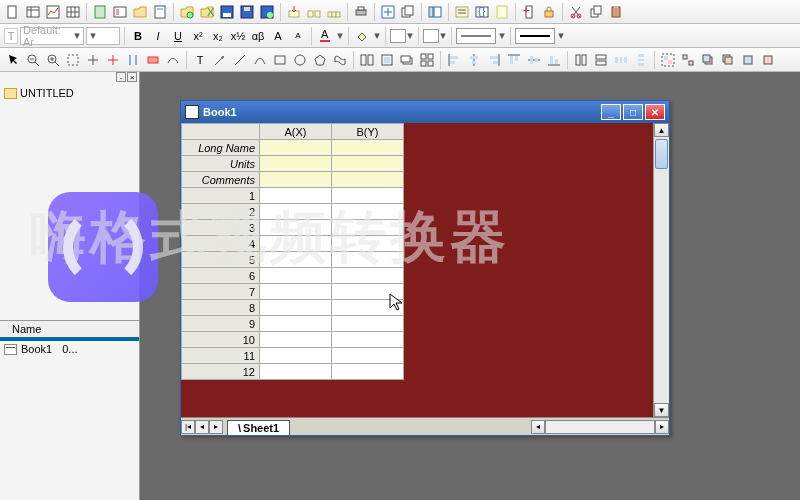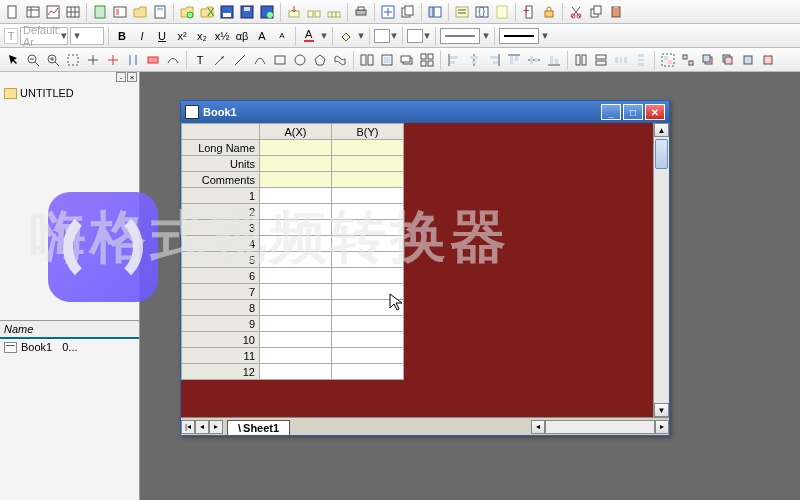--- a/index.html
+++ b/index.html
@@ -3,38 +3,38 @@
 <meta charset="utf-8">
 <style>
 * { box-sizing: border-box; margin: 0; padding: 0; font-family: Tahoma, Arial, sans-serif; font-size: 11px; }
 body { width: 800px; height: 500px; background: #666; overflow: hidden; position: relative; }
 .toolbar { background: linear-gradient(#fdfdfd, #ececec); border-bottom: 1px solid #bbb; display: flex; align-items: center; height: 24px; padding: 0 4px; gap: 2px; }
 .tbtn { width: 18px; height: 18px; border: 1px solid transparent; display: flex; align-items: center; justify-content: center; cursor: pointer; }
 .tbtn svg { width: 14px; height: 14px; }
 .sep { width: 1px; height: 18px; background: #ccc; margin: 0 2px; }
 .fontbox { display: flex; align-items: center; gap: 2px; }
 .fontbox .lbl { width: 14px; height: 16px; border: 1px solid #ccc; display: flex; align-items: center; justify-content: center; background: #fff; color: #999; }
-.fontsel { width: 48px; height: 18px; border: 1px solid #bbb; background: #fff; color: #aaa; padding: 0 2px; display: flex; align-items: center; }
+.fontsel { width: 64px; height: 18px; border: 1px solid #bbb; background: #fff; color: #aaa; padding: 0 2px; display: flex; align-items: center; }
 .sizesel { width: 34px; height: 18px; border: 1px solid #bbb; background: #fff; display: flex; align-items: center; padding: 0 2px; }
 .dd { width: 8px; display: flex; justify-content: center; color: #555; }
 .colorpick { display: flex; align-items: center; }
 .colorpick .sw { width: 16px; height: 14px; border: 1px solid #999; }
 .widthpick { width: 40px; height: 16px; border: 1px solid #999; background: #fff; display: flex; align-items: center; justify-content: center; }
 
 .workspace { position: absolute; top: 72px; left: 0; right: 0; bottom: 0; display: flex; }
 .sidepanel { width: 140px; background: #f4f4f4; border-right: 1px solid #999; display: flex; flex-direction: column; }
 .sidetop { flex: 1; padding: 2px; position: relative; }
 .sidetop .closebar { position: absolute; right: 2px; top: 0; display: flex; gap: 1px; }
 .sidetop .closebar span { width: 10px; height: 10px; border: 1px solid #888; font-size: 8px; display: flex; align-items: center; justify-content: center; background: #eee; cursor: pointer; }
 .tree { margin-top: 12px; }
 .treeitem { display: flex; align-items: center; gap: 3px; padding: 1px 2px; }
 .treeitem.sub { margin-left: 16px; }
 .fico { width: 13px; height: 11px; background: #f7e39c; border: 1px solid #c9a634; }
 .sidebot { height: 180px; border-top: 1px solid #999; }
-.sidebot .hdr { background: #eee; border-bottom: 2px solid #0369a1; padding: 2px 4px; font-style: italic; }
+.sidebot .hdr { background: #eee; border-bottom: 4px solid #0369a1; padding: 2px 12px; }
 .sidebot .row { display: flex; align-items: center; gap: 4px; padding: 2px 4px; }
 .wico { width: 13px; height: 11px; background: #fff; border: 1px solid #888; position: relative; }
 .wico:before { content:''; position: absolute; top:2px; left:1px; right:1px; height:1px; background:#555;}
 
 .canvas { flex: 1; background: #6a6a6a; position: relative; }
 
 .win { position: absolute; left: 40px; top: 28px; width: 490px; height: 336px; background: #d6d2c6; border: 1px solid #2a5fa6; box-shadow: 2px 2px 4px rgba(0,0,0,.3); display: flex; flex-direction: column; }
 .titlebar { height: 22px; background: linear-gradient(#4a7fd8, #2a5fa6); display: flex; align-items: center; padding: 0 4px; color: #fff; font-weight: bold; }
 .titlebar .ticon { width: 14px; height: 14px; background: #fff; border: 1px solid #333; margin-right: 4px; }
 .titlebar .spacer { flex: 1; }
@@ -48,21 +48,21 @@
 .vscroll { width: 16px; background: #e8e8e8; border-left: 1px solid #999; position: relative; }
 .vscroll .arr { height: 14px; border: 1px solid #888; background: linear-gradient(#fafafa,#ddd); display:flex; align-items:center; justify-content:center; font-size:8px; }
 .vscroll .thumb { position: absolute; left:1px; right:1px; top:16px; height:30px; background: linear-gradient(#dbe6f4,#b6cde9); border:1px solid #6b8fbd; border-radius:2px; }
 
 table.sheet { border-collapse: collapse; background: #fff; }
 table.sheet th, table.sheet td { border: 1px solid #aaa; height: 16px; font-size: 11px; padding: 0 4px; text-align: right; }
 table.sheet th { background: #e8e8e0; font-weight: normal; text-align: center; }
 table.sheet .rowhdr { background: #e8e8e0; text-align: right; width: 78px; }
 table.sheet .colh { width: 72px; }
 table.sheet .meta td { background: #fafad2; }
-table.sheet .meta .rowhdr { background: #e8e8e0; }
+table.sheet .meta .rowhdr { background: #e8e8e0; font-style: italic; }
 
 .tabstrip { height: 18px; background: #d6d2c6; border-top: 1px solid #888; display: flex; align-items: center; }
 .tabnav { display: flex; }
 .tabnav span { width: 14px; height: 14px; border: 1px solid #888; background: #eee; display:flex; align-items:center; justify-content:center; font-size:8px; cursor:pointer; }
 .tab { background: #fff; border: 1px solid #555; border-bottom: none; padding: 1px 10px; margin-left: 4px; position: relative; top: 1px; font-weight: bold; }
 .tab:before { content:'\\'; margin-right:2px; }
 .hscroll { flex:1; display:flex; justify-content:flex-end; align-items:center; gap:0; margin-left:40px;}
 .hscroll .htrack { width: 110px; height: 14px; border: 1px solid #888; background: #eee; position: relative; }
 .hscroll .arr { width:14px; height:14px; border:1px solid #888; background: linear-gradient(#fafafa,#ddd); display:flex;align-items:center;justify-content:center;font-size:8px; }
 

